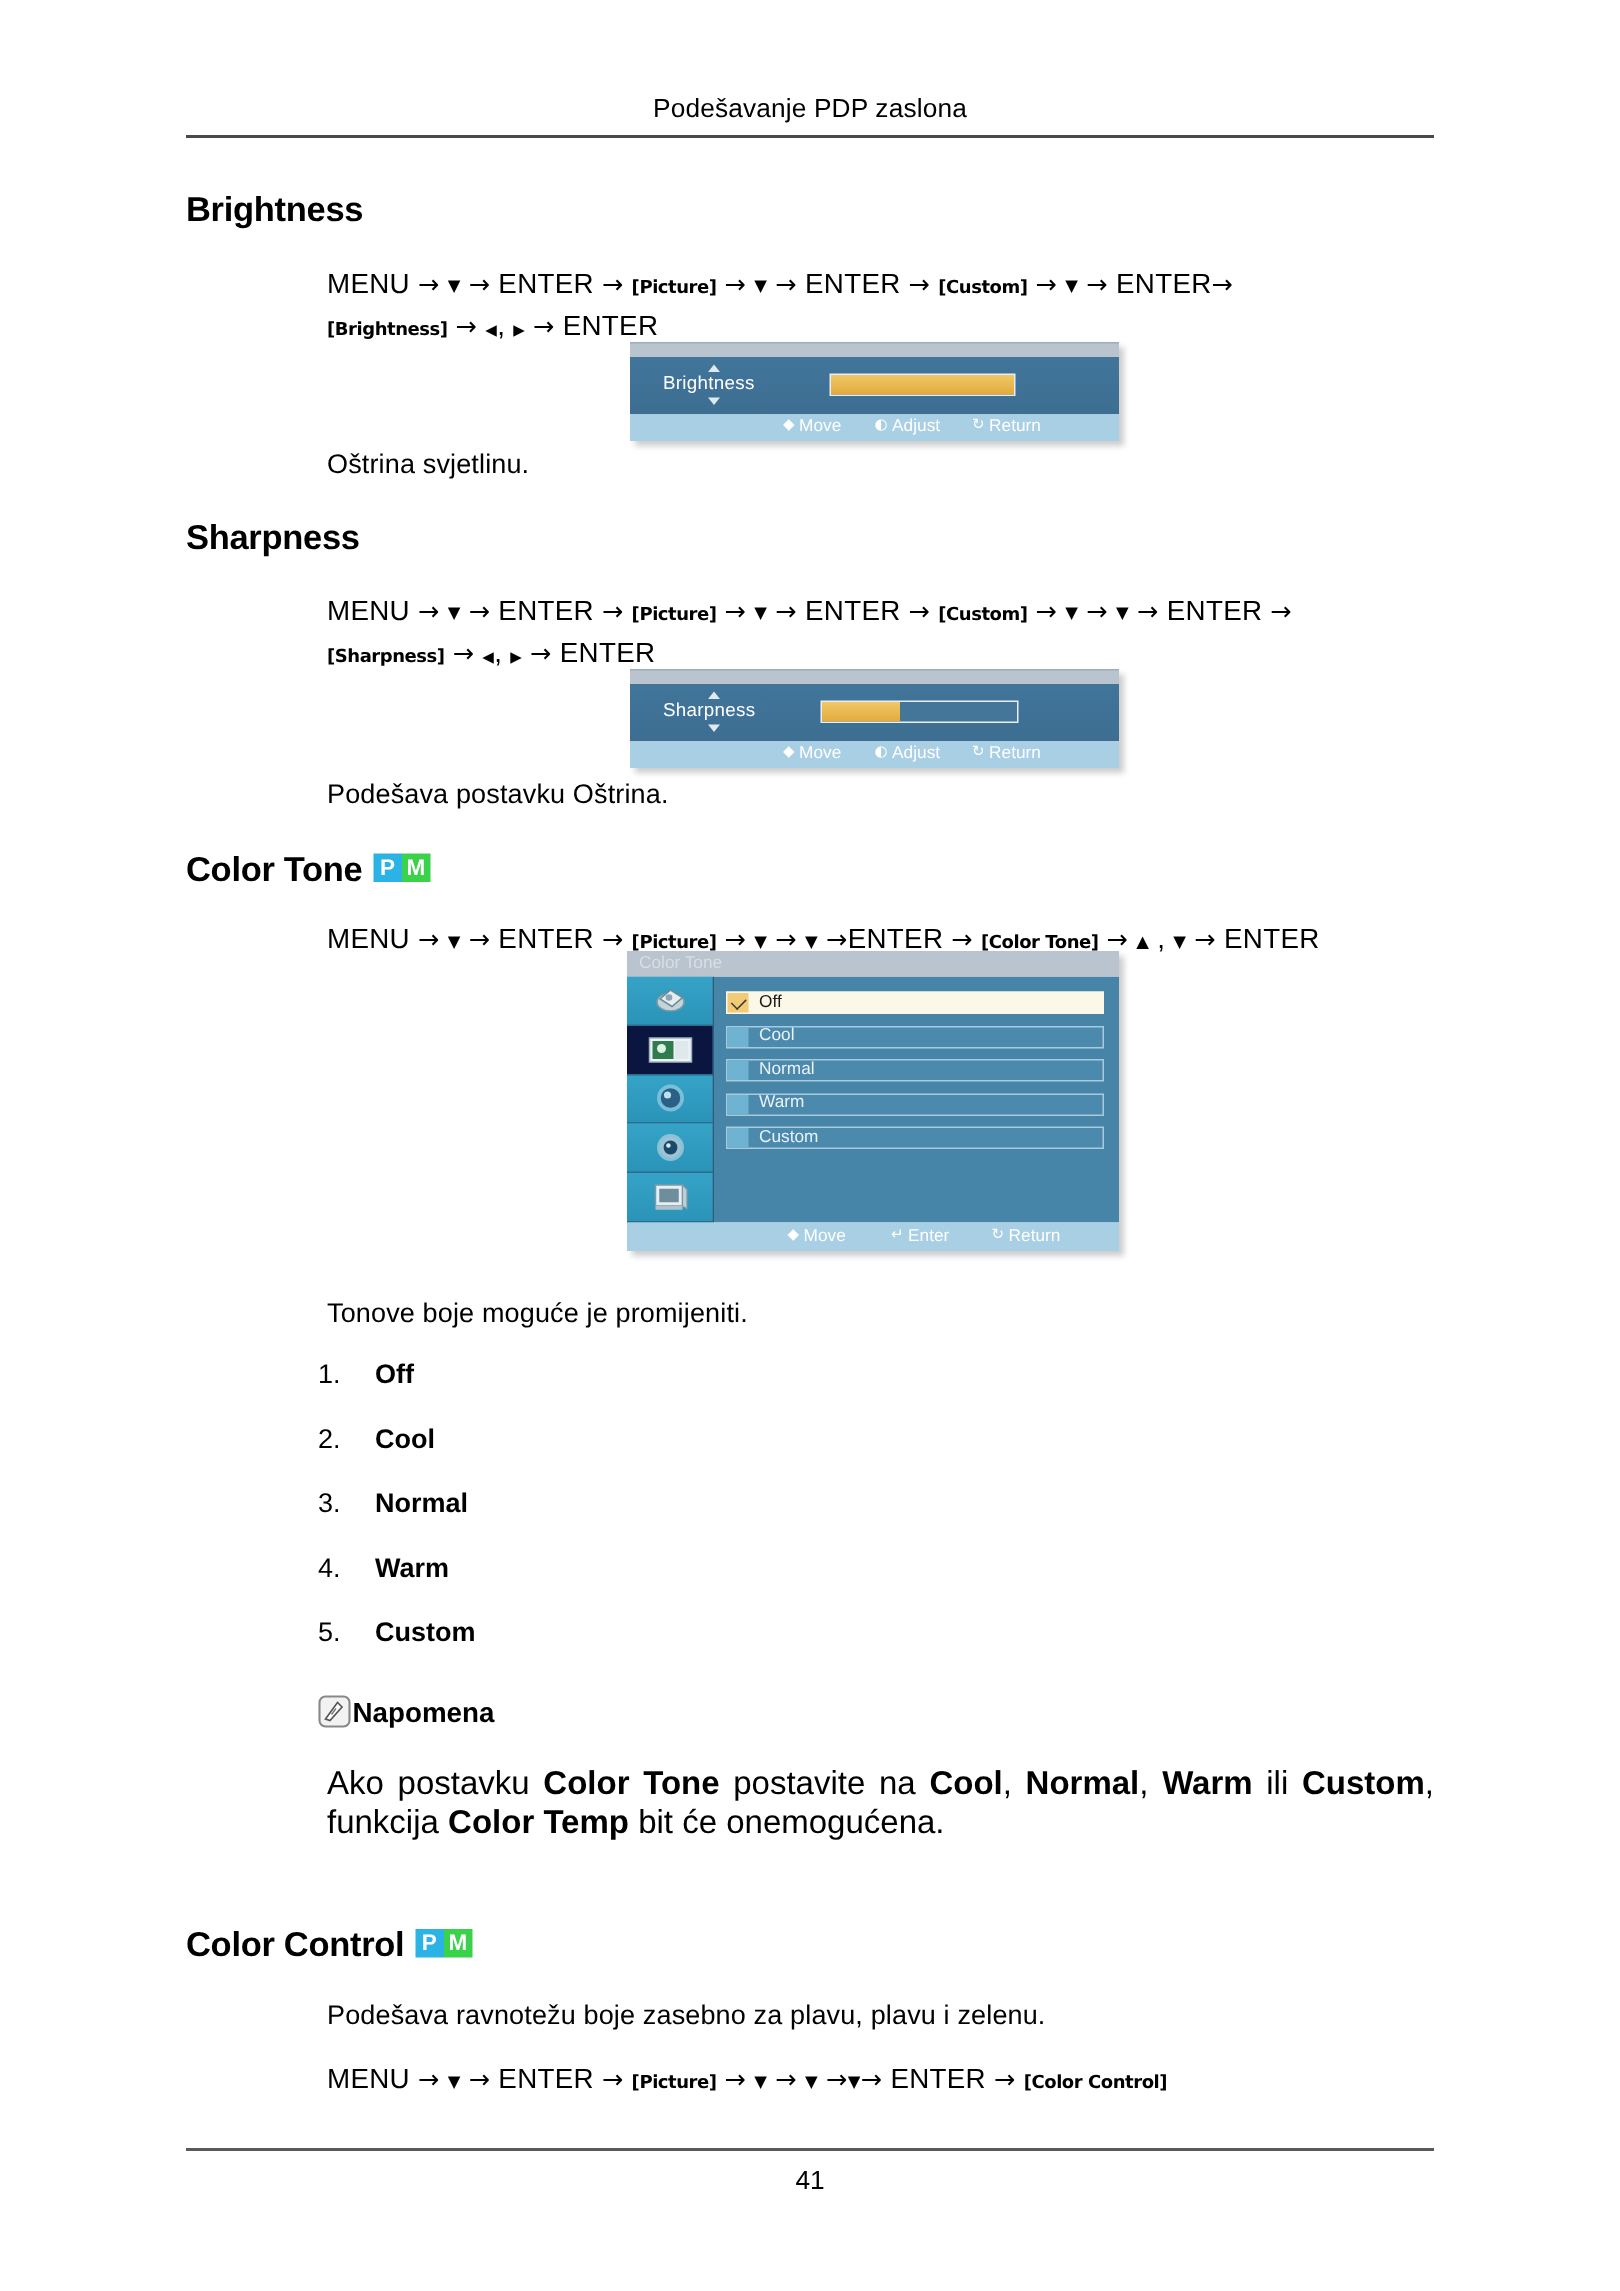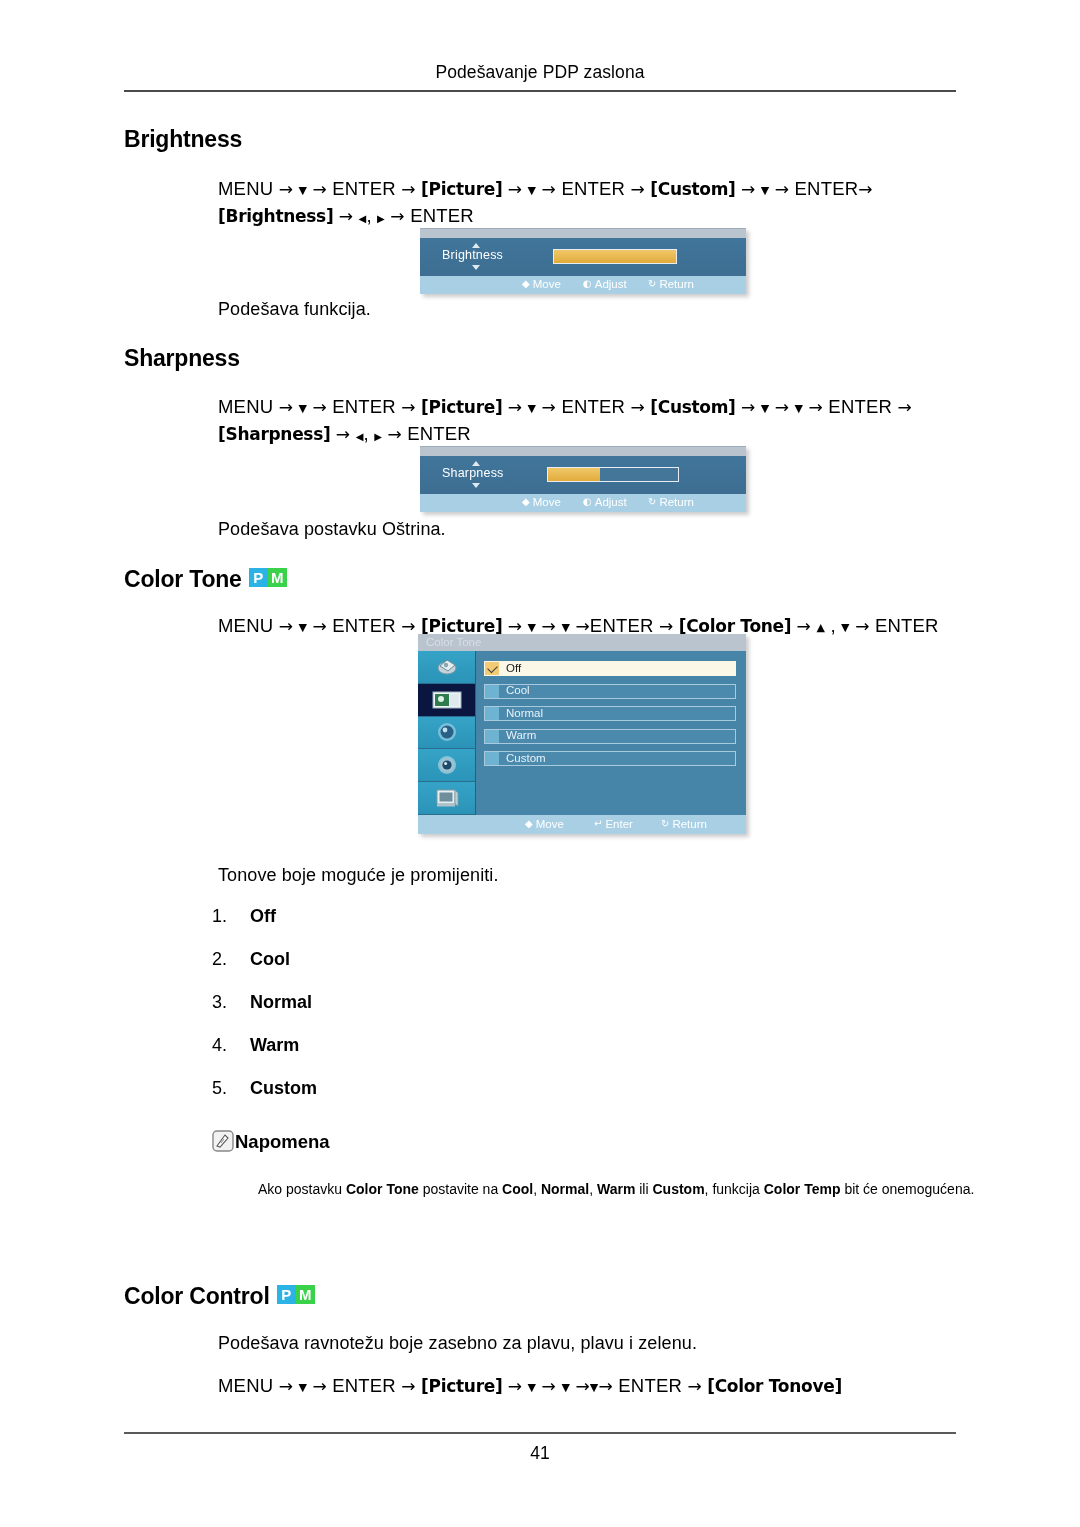--- a/index.html
+++ b/index.html
@@ -87,21 +87,21 @@
     width: 745px;
     font-size: 18.5px;
     line-height: 25px;
     letter-spacing: .2px;
     color: #000;
   }
   .path .tok { white-space: nowrap; }
   .path .br {
     font-family: "DejaVu Sans", sans-serif;
     font-weight: bold;
-    font-size: 17px;
+    font-size: 12px;
     letter-spacing: -0.3px;
   }
   .path .arr {
     font-family: "DejaVu Sans", sans-serif;
     font-size: 17px;
   }
   .path .dn {
     font-family: "DejaVu Sans", sans-serif;
     font-size: 11px;
     vertical-align: 1px;
@@ -122,24 +122,23 @@
     position: absolute;
     left: 218px;
     font-size: 18px;
     line-height: 26px;
     letter-spacing: .1px;
   }
   .note-para {
     position: absolute;
     left: 218px;
     width: 738px;
-    font-size: 14px;
+    font-size: 22px;
     line-height: 26px;
     text-align: justify;
-    margin-left: 40px;
   }
   .note-para b { font-weight: bold; }
 
   
   .olist { position: absolute; left: 212px; }
   .olist .li {
     position: relative;
     font-size: 18px;
     height: 43px;
   }
@@ -408,21 +407,21 @@
       </div>
       <div class="val">100</div>
     </div>
     <div class="hintbar">
       <span class="hint" style="left:102px;"><span class="hint-gl">◆</span><span>Move</span></span>
       <span class="hint" style="left:163px;"><span class="hint-gl">◐</span><span>Adjust</span></span>
       <span class="hint" style="left:228px;"><span class="hint-gl">↻</span><span>Return</span></span>
     </div>
   </div>
 
-  <div class="body-text" style="top:296px;">Podešava funkcija.</div>
+  <div class="body-text" style="top:296px;">Oštrina svjetlinu.</div>
 
   <div class="h-sec" style="top:345px;">
     <span>Sharpness</span>
   </div>
 
   <div class="path" style="top:394px;">
     <span class="tok">MENU</span>
     <span class="arr">→</span>
     <span class="dn">▼</span>
     <span class="arr">→</span>
@@ -630,19 +629,19 @@
     <span class="tok">ENTER</span>
     <span class="arr">→</span>
     <span class="br">[Picture]</span>
     <span class="arr">→</span>
     <span class="dn">▼</span>
     <span class="arr">→</span>
     <span class="dn">▼</span>
     <span class="arr">→</span><span class="dn">▼</span><span class="arr">→</span>
     <span class="tok">ENTER</span>
     <span class="arr">→</span>
-    <span class="br">[Color Tonove]</span>
+    <span class="br">[Color Control]</span>
   </div>
 
   <div class="rule-bottom"></div>
   <div class="page-number">41</div>
 
 </div>
 
 </body></html>

